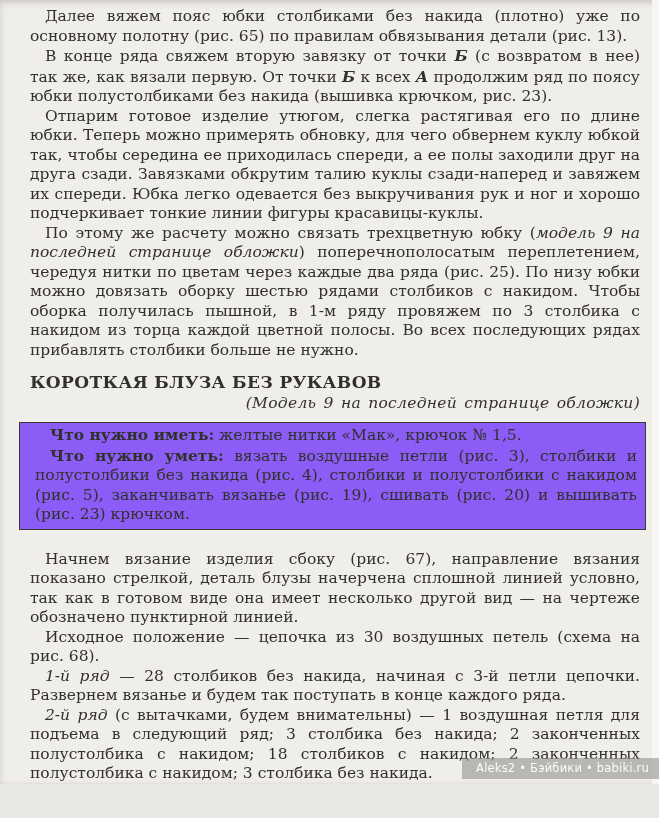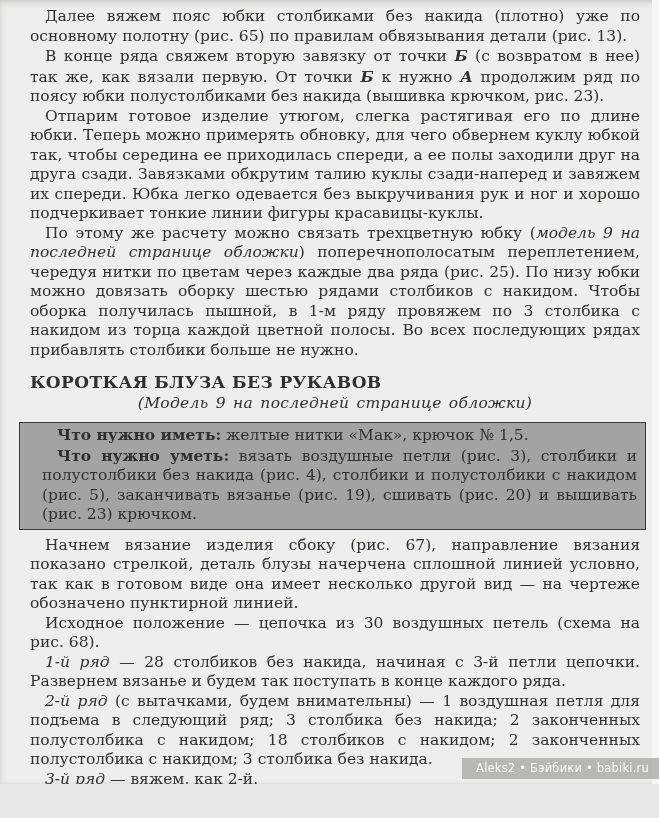--- a/index.html
+++ b/index.html
@@ -39,28 +39,28 @@
     letter-spacing: 0.4px;
     margin-top: 13px;
     text-align: left;
     text-indent: 0;
   }
   .section-subtitle {
     font-style: italic;
     letter-spacing: 0.3px;
     word-spacing: 2px;
     margin: 1px 0 9px 0;
-    text-align: center;
+    text-align: right;
     text-indent: 0;
   }
   .req-box {
     border: 1.5px solid #3c3a36;
-    margin: 3px -6px 6px -11px;
-    padding: 2px 8px 4px 22px;
-    background: #a3a3a3;
+    margin: 3px -6px 20px -11px;
+    padding: 2px 8px 4px 15px;
+    background: #8b5cf6;
   }
   .watermark {
     position: absolute;
     right: 0;
     bottom: 5px;
     background: rgba(150,148,143,0.62);
     color: #fbfbf8;
     font-family: "DejaVu Sans", "Liberation Sans", sans-serif;
     font-size: 11.5px;
     line-height: 14px;
@@ -69,21 +69,21 @@
     letter-spacing: 0.2px;
   }
 </style>
 </head>
 <body>
 
 <div class="page">
 
   <p class="indent">Далее вяжем пояс юбки столбиками без накида (плотно) уже по основному полотну (рис. 65) по правилам обвязывания детали (рис. 13).</p>
 
-  <p class="indent"><span>В конце ряда свяжем вторую завязку от точки </span><span class="pt-bi">Б</span><span> (с возвратом в нее) так же, как вязали первую. От точки </span><span class="pt-bi">Б</span><span> к нужно </span><span class="pt-bi">А</span><span> продолжим ряд по поясу юбки полустолбиками без накида (вышивка крючком, рис. 23).</span></p>
+  <p class="indent"><span>В конце ряда свяжем вторую завязку от точки </span><span class="pt-bi">Б</span><span> (с возвратом в нее) так же, как вязали первую. От точки </span><span class="pt-bi">Б</span><span> к всех </span><span class="pt-bi">А</span><span> продолжим ряд по поясу юбки полустолбиками без накида (вышивка крючком, рис. 23).</span></p>
 
 
   <p class="indent">Отпарим готовое изделие утюгом, слегка растягивая его по длине юбки. Теперь можно примерять обновку, для чего обвернем куклу юбкой так, чтобы середина ее приходилась спереди, а ее полы заходили друг на друга сзади. Завязками обкрутим талию куклы сзади-наперед и завяжем их спереди. Юбка легко одевается без выкручивания рук и ног и хорошо подчеркивает тонкие линии фигуры красавицы-куклы.</p>
 
   <p class="indent"><span>По этому же расчету можно связать трехцветную юбку (</span><span class="pt-i">модель 9 на последней странице обложки</span><span>) поперечнополосатым переплетением, чередуя нитки по цветам через каждые два ряда (рис. 25). По низу юбки можно довязать оборку шестью рядами столбиков с накидом. Чтобы оборка получилась пышной, в 1-м ряду провяжем по 3 столбика с накидом из торца каждой цветной полосы. Во всех последующих рядах прибавлять столбики больше не нужно.</span></p>
 
   <p class="section-title">КОРОТКАЯ БЛУЗА БЕЗ РУКАВОВ</p>
   <p class="section-subtitle">(Модель 9 на последней странице обложки)</p>
 
   <div class="req-box">

